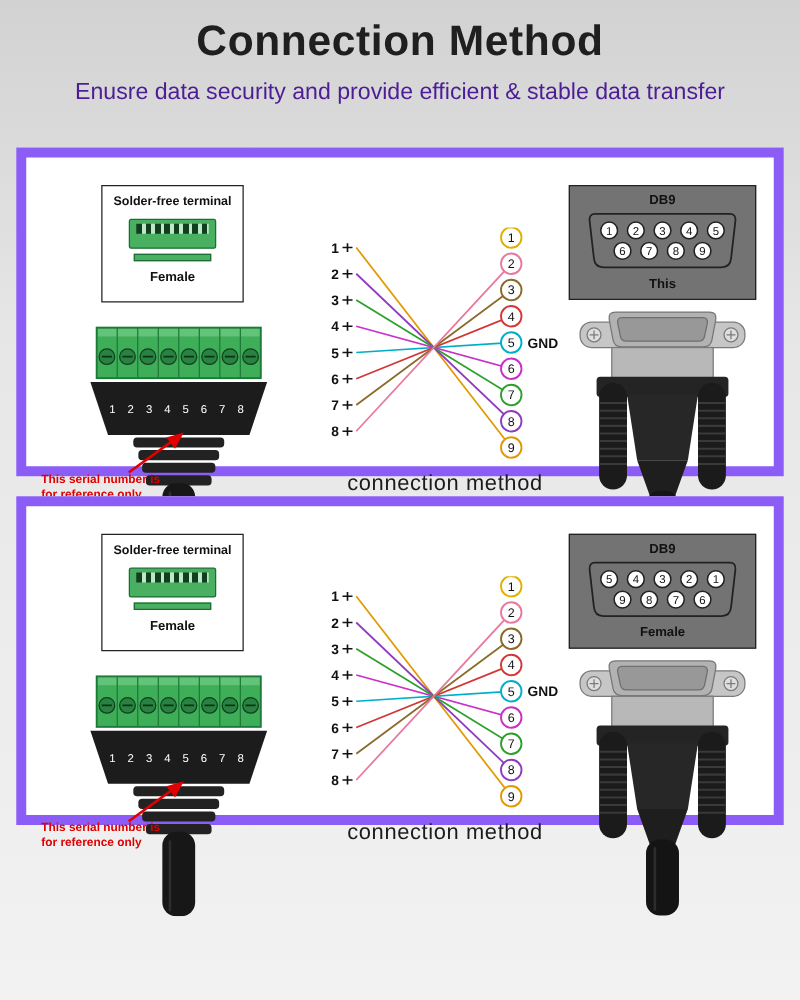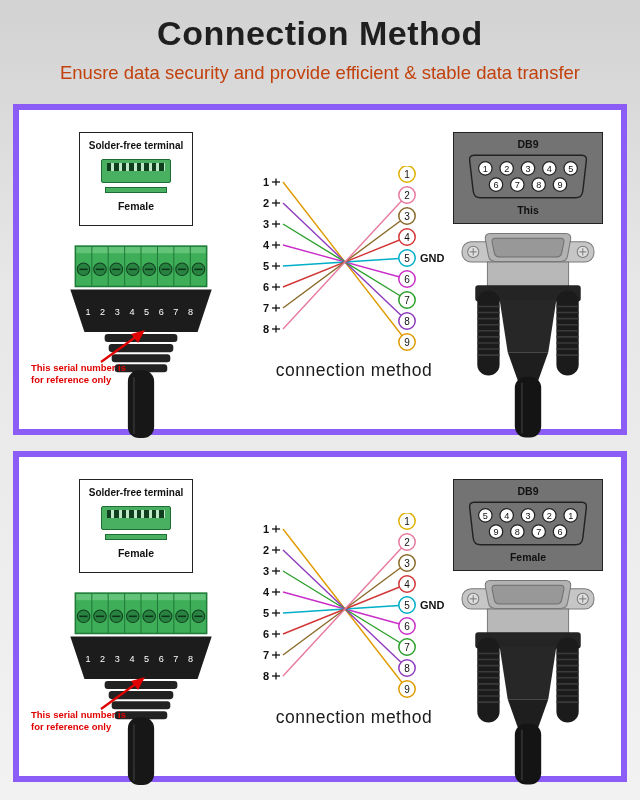--- a/index.html
+++ b/index.html
@@ -8,25 +8,25 @@
     height: 800px;
     font-family: "Liberation Sans", sans-serif;
     background: linear-gradient(180deg, #d2d2d2 0%, #e7e7e7 35%, #f2f2f2 100%);
     overflow: hidden;
   }
   .title {
     font-size: 34px; font-weight: bold; color: #1f1f1f;
     text-align: center; padding-top: 14px; letter-spacing: .5px;
   }
   .subtitle {
-    font-size: 18.5px; color: #c2410c; text-align: center; margin-top: 9px;
+    font-size: 18.5px; color: #4c1d95; text-align: center; margin-top: 9px;
   }
   .panel {
-    position: relative; width: 614px; height: 331px;
-    margin: 20px auto 0; background: #fff; border: 6px solid #8b5cf6;
+    position: relative; width: 614px; height: 263px;
+    margin: 34px auto 0; background: #fff; border: 8px solid #8b5cf6;
   }
   .panel + .panel { margin-top: 16px; }
 
   .tbox {
     position: absolute; left: 60px; top: 22px; width: 114px; height: 94px;
     border: 1.5px solid #222; background: #fff; text-align: center; padding-top: 7px;
   }
   .tbox-title { font-size: 10px; font-weight: bold; color: #111; }
   .tconn {
     width: 70px; height: 24px; background: #4ab061; border: 1px solid #1d6c33;

